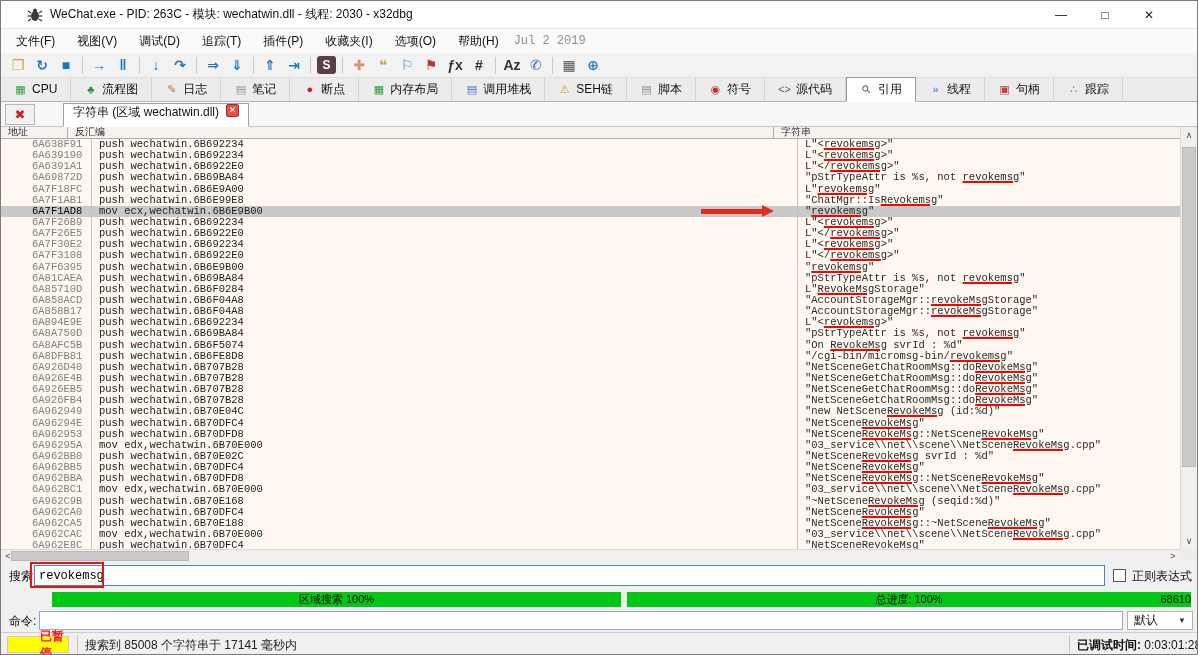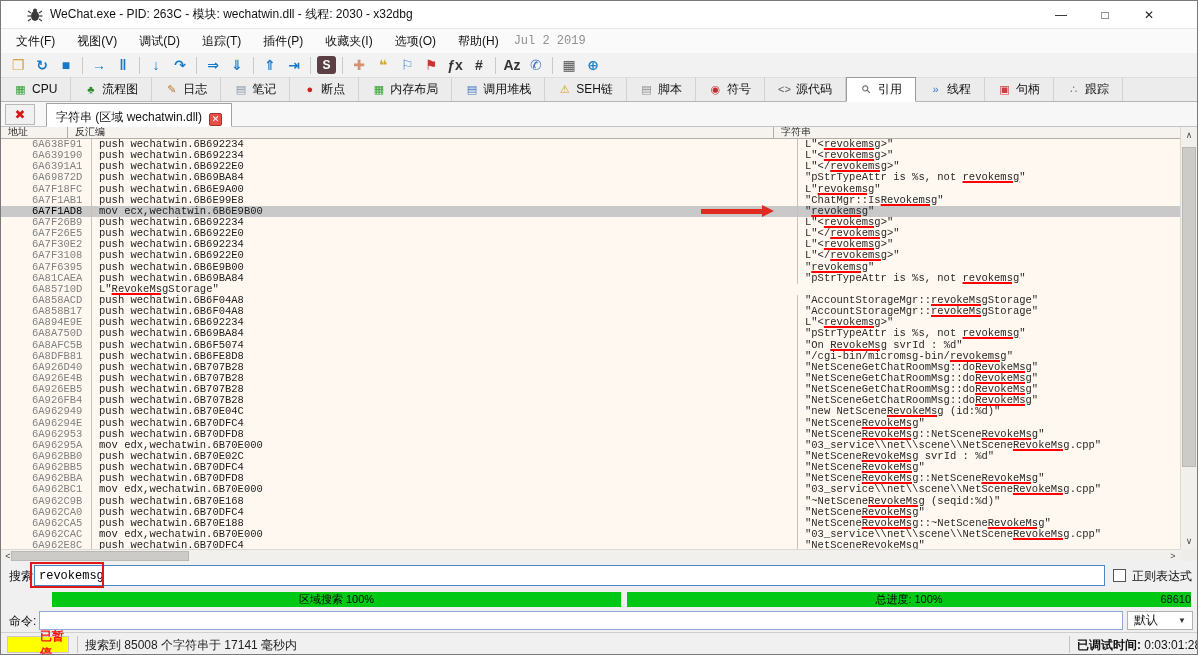--- a/index.html
+++ b/index.html
@@ -34,21 +34,21 @@
   
   .tabbar { top:77px; height:24px; background:#ececec; border-bottom:1px solid #b5b5b5; display:flex; align-items:flex-end; }
   .tab { height:24px; display:flex; align-items:center; gap:5px; padding:0 13px; font-size:12px; border-right:1px solid #d2d2d2; white-space:nowrap; }
   .tab.active { background:#fff; border:1px solid #9a9a9a; border-bottom:1px solid #fff; margin-bottom:-1px; height:25px; }
   .tabicon { font-size:11px; width:13px; text-align:center; line-height:1; }
   .rot { display:inline-block; transform:rotate(-45deg); }
 
   
   .subtabbar { top:101px; height:25px; background:#f7f7f7; border-bottom:1px solid #c4c4c4; display:flex; align-items:flex-end; }
   .closeall { width:30px; height:21px; margin:0 0 1px 4px; border:1px solid #b8b8b8; background:#f1f1f1; color:#d81818; font-weight:bold; display:flex; align-items:center; justify-content:center; font-size:13px; }
-  .subtab { display:flex; align-items:flex-end; gap:7px; background:#fff; border:1px solid #a2a2a2; border-bottom:1px solid #fff; height:24px; padding:0 9px; margin-left:11px; margin-bottom:-1px; font-size:12px; white-space:nowrap; }
+  .subtab { display:flex; align-items:flex-start; gap:7px; background:#fff; border:1px solid #a2a2a2; border-bottom:1px solid #fff; height:24px; padding:0 9px; margin-left:28px; margin-bottom:-1px; font-size:12px; white-space:nowrap; }
   .subtab-close { width:13px; height:13px; background:#e25048; border:1px solid #a83028; color:#fff; font-size:9px; line-height:11px; text-align:center; border-radius:2px; font-weight:bold; }
 
   
   .tablewrap { top:126px; height:434px; background:#FFF8F0; }
   .thead { position:absolute; top:0; left:0; right:17px; height:12px; background:#f6f3ef; border-bottom:1px solid #b3aea6; display:flex; font-size:10px; line-height:11px; color:#2c2c2c; font-family:"Liberation Mono","DejaVu Sans Mono",monospace; }
   .thead .hc { padding-left:7px; white-space:nowrap; overflow:hidden; }
   .tbody { position:absolute; top:12px; left:0; right:17px; bottom:12px; overflow:hidden; }
   .trow { display:flex; height:11.15px; line-height:11.15px; font-family:Liberation Mono, monospace; font-size:10.5px; white-space:pre;padding-left:24px; }
   .trow.sel { background:#c9c9c9; }
   .c-addr { width:67px; flex:0 0 67px; color:#808080; padding-left:7px; border-right:1px solid #c9c1b8; overflow:hidden; }
@@ -304,21 +304,21 @@
         <div class="trow"><div class="c-addr">6A69872D</div><div class="c-asm">push wechatwin.6B69BA84</div><div class="c-str">"pStrTypeAttr is %s, not <span class="match">revokemsg</span>"</div></div>
         <div class="trow"><div class="c-addr">6A7F18FC</div><div class="c-asm">push wechatwin.6B6E9A00</div><div class="c-str">L"<span class="match">revokemsg</span>"</div></div>
         <div class="trow"><div class="c-addr">6A7F1AB1</div><div class="c-asm">push wechatwin.6B6E99E8</div><div class="c-str">"ChatMgr::Is<span class="match">Revokemsg</span>"</div></div>
         <div class="trow sel"><div class="c-addr">6A7F1AD8</div><div class="c-asm">mov ecx,wechatwin.6B6E9B00</div><div class="c-str">"<span class="match">revokemsg</span>"</div></div>
         <div class="trow"><div class="c-addr">6A7F26B9</div><div class="c-asm">push wechatwin.6B692234</div><div class="c-str">L"&lt;<span class="match">revokemsg</span>&gt;"</div></div>
         <div class="trow"><div class="c-addr">6A7F26E5</div><div class="c-asm">push wechatwin.6B6922E0</div><div class="c-str">L"&lt;/<span class="match">revokemsg</span>&gt;"</div></div>
         <div class="trow"><div class="c-addr">6A7F30E2</div><div class="c-asm">push wechatwin.6B692234</div><div class="c-str">L"&lt;<span class="match">revokemsg</span>&gt;"</div></div>
         <div class="trow"><div class="c-addr">6A7F3108</div><div class="c-asm">push wechatwin.6B6922E0</div><div class="c-str">L"&lt;/<span class="match">revokemsg</span>&gt;"</div></div>
         <div class="trow"><div class="c-addr">6A7F6395</div><div class="c-asm">push wechatwin.6B6E9B00</div><div class="c-str">"<span class="match">revokemsg</span>"</div></div>
         <div class="trow"><div class="c-addr">6A81CAEA</div><div class="c-asm">push wechatwin.6B69BA84</div><div class="c-str">"pStrTypeAttr is %s, not <span class="match">revokemsg</span>"</div></div>
-        <div class="trow"><div class="c-addr">6A85710D</div><div class="c-str">L"<span class="match">RevokeMsg</span>Storage"</div></div>
+        <div class="trow"><div class="c-addr">6A85710D</div><div class="c-asm">push wechatwin.6B6F0284</div><div class="c-str">L"<span class="match">RevokeMsg</span>Storage"</div></div>
         <div class="trow"><div class="c-addr">6A858ACD</div><div class="c-asm">push wechatwin.6B6F04A8</div><div class="c-str">"AccountStorageMgr::<span class="match">revokeMsg</span>Storage"</div></div>
         <div class="trow"><div class="c-addr">6A858B17</div><div class="c-asm">push wechatwin.6B6F04A8</div><div class="c-str">"AccountStorageMgr::<span class="match">revokeMsg</span>Storage"</div></div>
         <div class="trow"><div class="c-addr">6A894E9E</div><div class="c-asm">push wechatwin.6B692234</div><div class="c-str">L"&lt;<span class="match">revokemsg</span>&gt;"</div></div>
         <div class="trow"><div class="c-addr">6A8A750D</div><div class="c-asm">push wechatwin.6B69BA84</div><div class="c-str">"pStrTypeAttr is %s, not <span class="match">revokemsg</span>"</div></div>
         <div class="trow"><div class="c-addr">6A8AFC5B</div><div class="c-asm">push wechatwin.6B6F5074</div><div class="c-str">"On <span class="match">RevokeMsg</span> svrId : %d"</div></div>
         <div class="trow"><div class="c-addr">6A8DFB81</div><div class="c-asm">push wechatwin.6B6FE8D8</div><div class="c-str">"/cgi-bin/micromsg-bin/<span class="match">revokemsg</span>"</div></div>
         <div class="trow"><div class="c-addr">6A926D40</div><div class="c-asm">push wechatwin.6B707B28</div><div class="c-str">"NetSceneGetChatRoomMsg::do<span class="match">RevokeMsg</span>"</div></div>
         <div class="trow"><div class="c-addr">6A926E4B</div><div class="c-asm">push wechatwin.6B707B28</div><div class="c-str">"NetSceneGetChatRoomMsg::do<span class="match">RevokeMsg</span>"</div></div>
         <div class="trow"><div class="c-addr">6A926EB5</div><div class="c-asm">push wechatwin.6B707B28</div><div class="c-str">"NetSceneGetChatRoomMsg::do<span class="match">RevokeMsg</span>"</div></div>
         <div class="trow"><div class="c-addr">6A926FB4</div><div class="c-asm">push wechatwin.6B707B28</div><div class="c-str">"NetSceneGetChatRoomMsg::do<span class="match">RevokeMsg</span>"</div></div>

